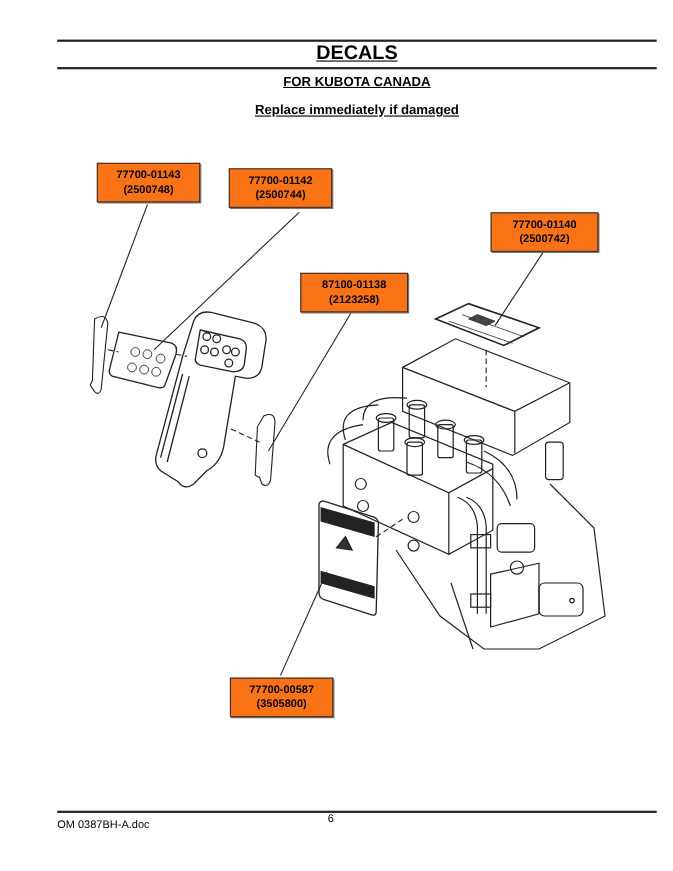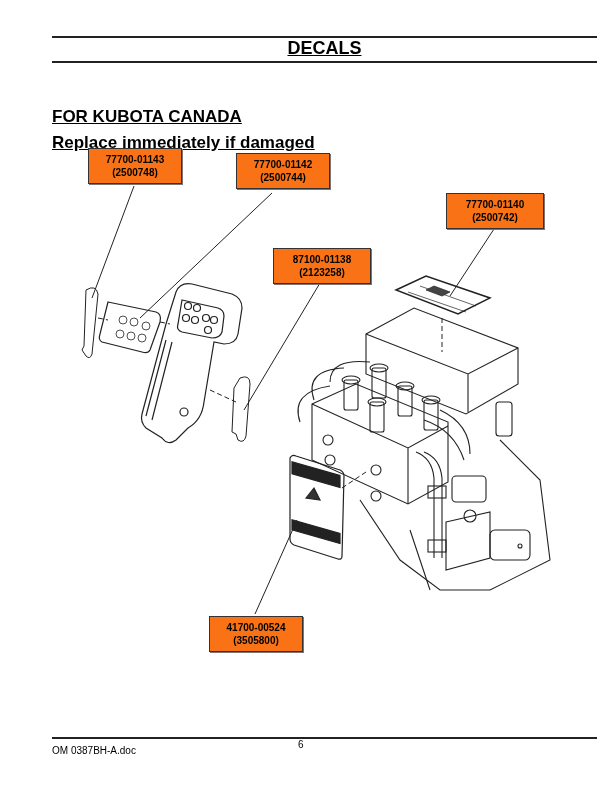--- a/index.html
+++ b/index.html
@@ -1,22 +1,22 @@
 <!DOCTYPE html>
 <html><head>
 <meta charset="utf-8">
 <style>
   html, body { margin:0; padding:0; background:#fff; }
   body { width:612px; height:792px; position:relative; overflow:hidden;
          font-family:"Liberation Sans", sans-serif; color:#000; }
   .rule { position:absolute; left:52px; width:545px; height:0; border-top:2px solid #222; }
   .title { position:absolute; left:52px; width:545px; top:36px; text-align:center;
            font-weight:bold; font-size:18px;text-decoration:underline; }
-  .sub { position:absolute; left:52px; width:545px; text-align:left; font-weight:bold;
-         font-size:17px; text-decoration:underline;margin-top:40px; }
+  .sub { position:absolute; left:52px; width:545px; text-align:center; font-weight:bold;
+         font-size:12px; text-decoration:underline; }
   .label { position:absolute; border:1px solid #333; background:#f97316; text-align:center;
            font-weight:bold; font-size:10px; line-height:13px; padding:4px 0;
            box-shadow:1px 1px 0 #777; }
   .footer-left { position:absolute; left:52px; top:745px; font-size:10px; }
   .footer-page { position:absolute; left:298px; top:739px; font-size:10px; }
   svg.diagram { position:absolute; left:0; top:0; }
 </style>
 </head>
 <body>
 
@@ -125,32 +125,32 @@
       <path d="M306 498 l8 -10 l6 12 z" fill="#333"></path>
     </g>
     <line x1="342" y1="488" x2="366" y2="472" stroke-dasharray="5,3"></line>
   </g>
 </svg>
 
 <div class="label" style="left:88px; top:148px; width:92px;">
   <div>77700-01143</div>
   <div>(2500748)</div>
 </div>
-<div class="label" style="left:236px; top:153px; width:92px;">
+<div class="label" style="left:208px; top:153px; width:92px;">
   <div>77700-01142</div>
   <div>(2500744)</div>
 </div>
 <div class="label" style="left:446px; top:193px; width:96px;">
   <div>77700-01140</div>
   <div>(2500742)</div>
 </div>
 <div class="label" style="left:273px; top:248px; width:96px;">
   <div>87100-01138</div>
   <div>(2123258)</div>
 </div>
 <div class="label" style="left:209px; top:616px; width:92px;">
-  <div>41700-00524</div>
+  <div>77700-00587</div>
   <div>(3505800)</div>
 </div>
 
 <div class="rule" style="top:737px;"></div>
 <div class="footer-left">OM 0387BH-A.doc</div>
 <div class="footer-page">6</div>
 
 </body></html>

